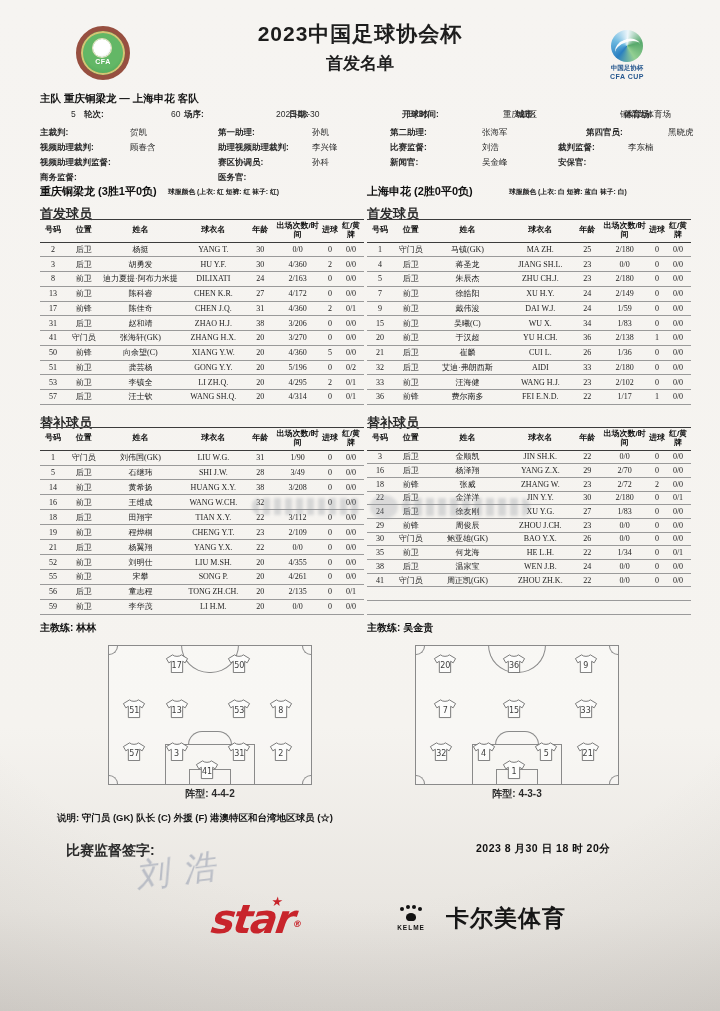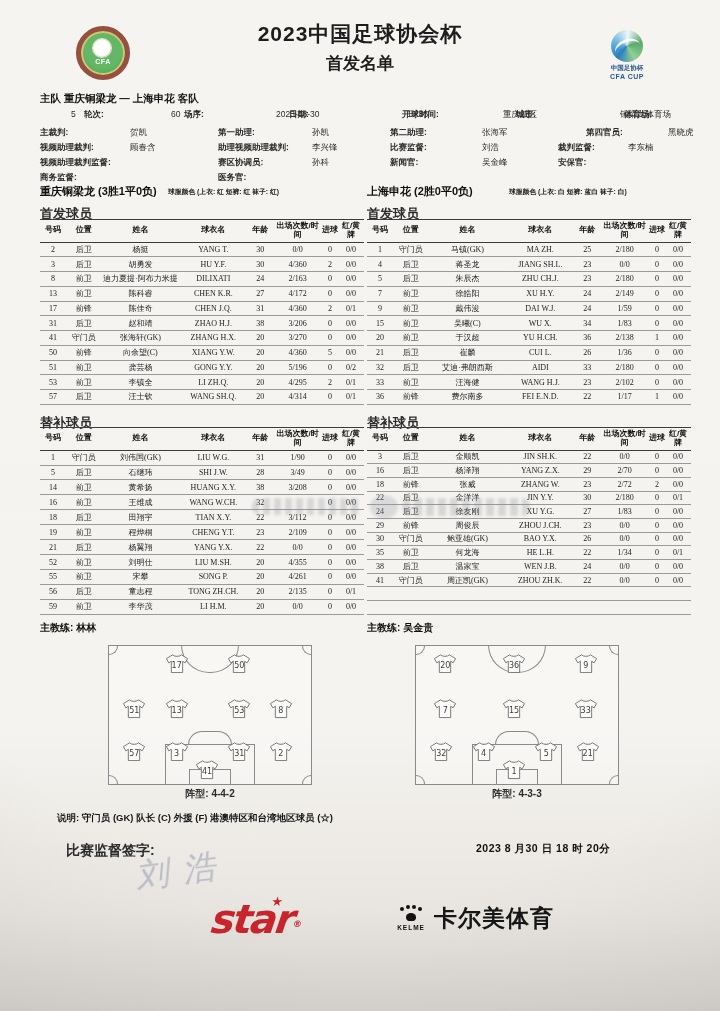--- a/index.html
+++ b/index.html
@@ -70,21 +70,21 @@
   .formlab{position:absolute;top:142px;left:0;width:100%;text-align:center;font-size:10px;font-weight:bold;}
   
   .footnote{left:57px;top:812px;font-size:9.5px;font-weight:bold;color:#161616;}
   .signlab{left:66px;top:842px;font-size:14px;font-weight:bold;}
   .scribble{left:138px;top:848px;font-size:33px;color:#aeb3bf;transform:rotate(-7deg) skewX(-12deg);filter:blur(.6px);letter-spacing:14px;font-family:"DejaVu Serif",serif;opacity:.8;}
   .datetime{left:476px;top:842px;font-size:10.5px;font-weight:bold;color:#101010;letter-spacing:.5px;}
   
   .star{left:212px;top:899px;font-family:"DejaVu Sans",sans-serif;font-weight:bold;font-style:italic;font-size:40px;color:#c8242b;transform:skewX(-8deg);letter-spacing:-2px;line-height:1;}
   .star .reg{font-size:9px;font-style:normal;vertical-align:6px;letter-spacing:0;}
   .star .st{position:absolute;left:57px;top:-4px;font-size:13px;font-style:normal;letter-spacing:0;}
-  .kelme{left:396px;top:903px;display:flex;align-items:center;}
+  .kelme{left:396px;top:903px;display:flex;align-items:center;gap:12px;}
   .pawblock{width:30px;text-align:center;}
   .paw{position:relative;width:22px;height:15px;margin:0 auto;}
   .paw:before{content:"";position:absolute;left:6px;top:6px;width:10px;height:8px;border-radius:50% 50% 45% 45%;background:#111;}
   .paw:after{content:"";position:absolute;left:0;top:0;width:4px;height:4px;border-radius:50%;background:#111;
     box-shadow:6px -2px 0 0 #111,12px -2px 0 0 #111,18px 0 0 0 #111;}
   .kelme .en{font-size:6.5px;font-weight:bold;letter-spacing:1px;color:#111;margin-top:2px;}
   .kelme .cn{font-size:23px;font-weight:bold;color:#161616;margin-left:8px;letter-spacing:1px;}
   
   .wm{position:absolute;opacity:.28;filter:blur(1.6px);background:#8b919b;border-radius:8px;}
   .wm1{left:252px;top:498px;width:110px;height:17px;

